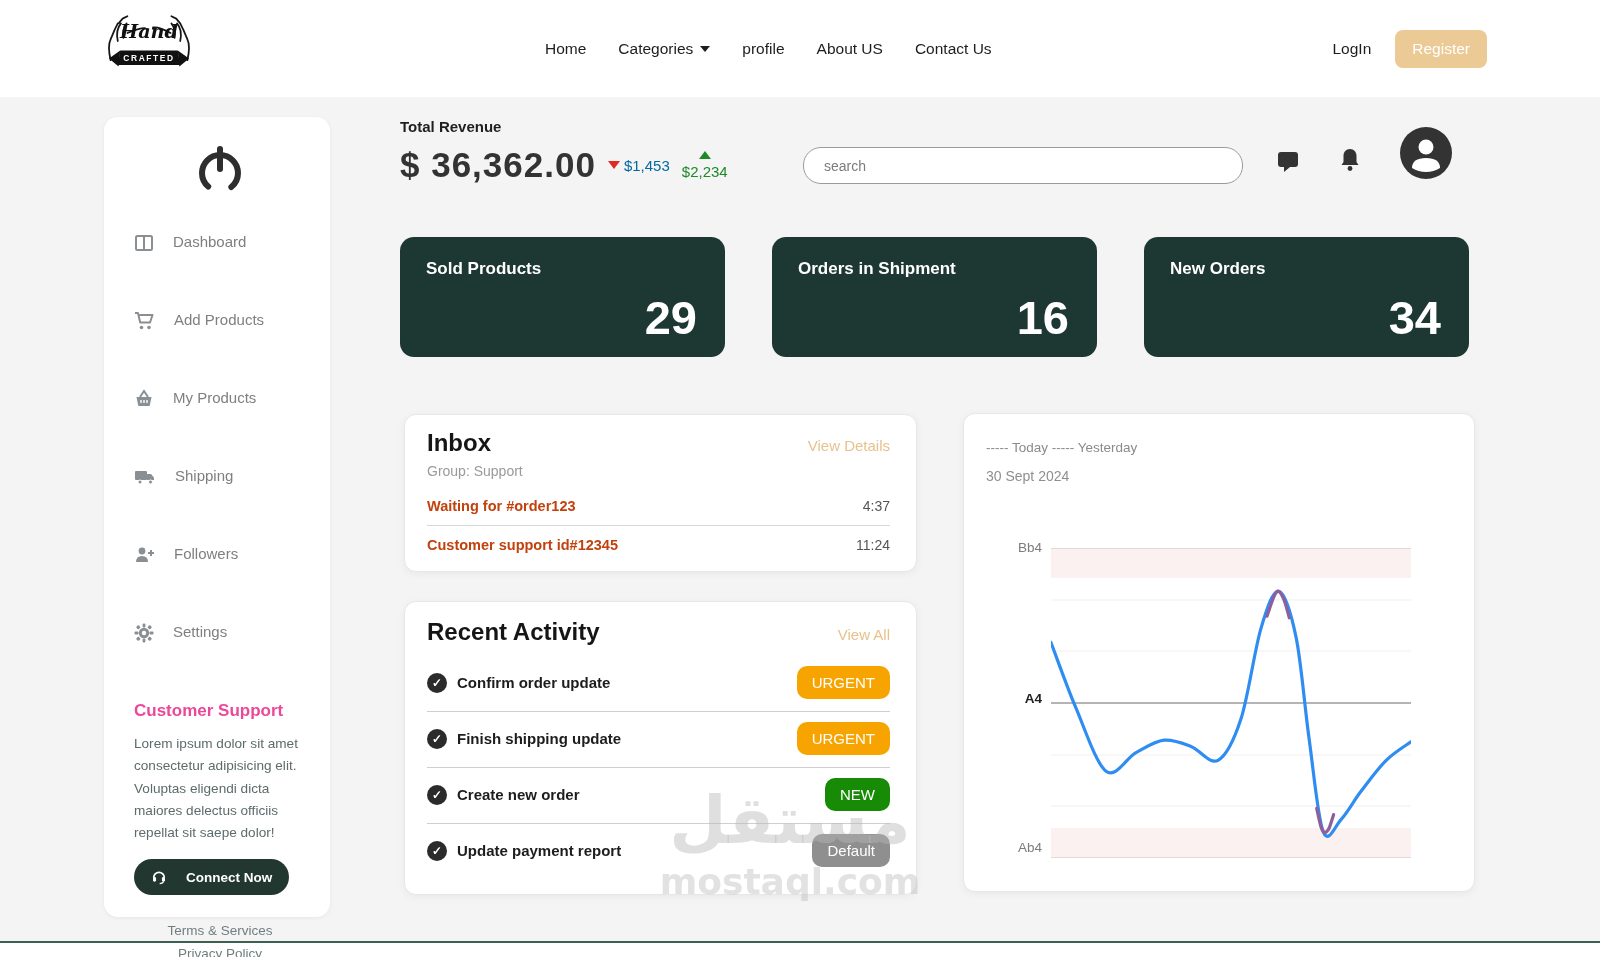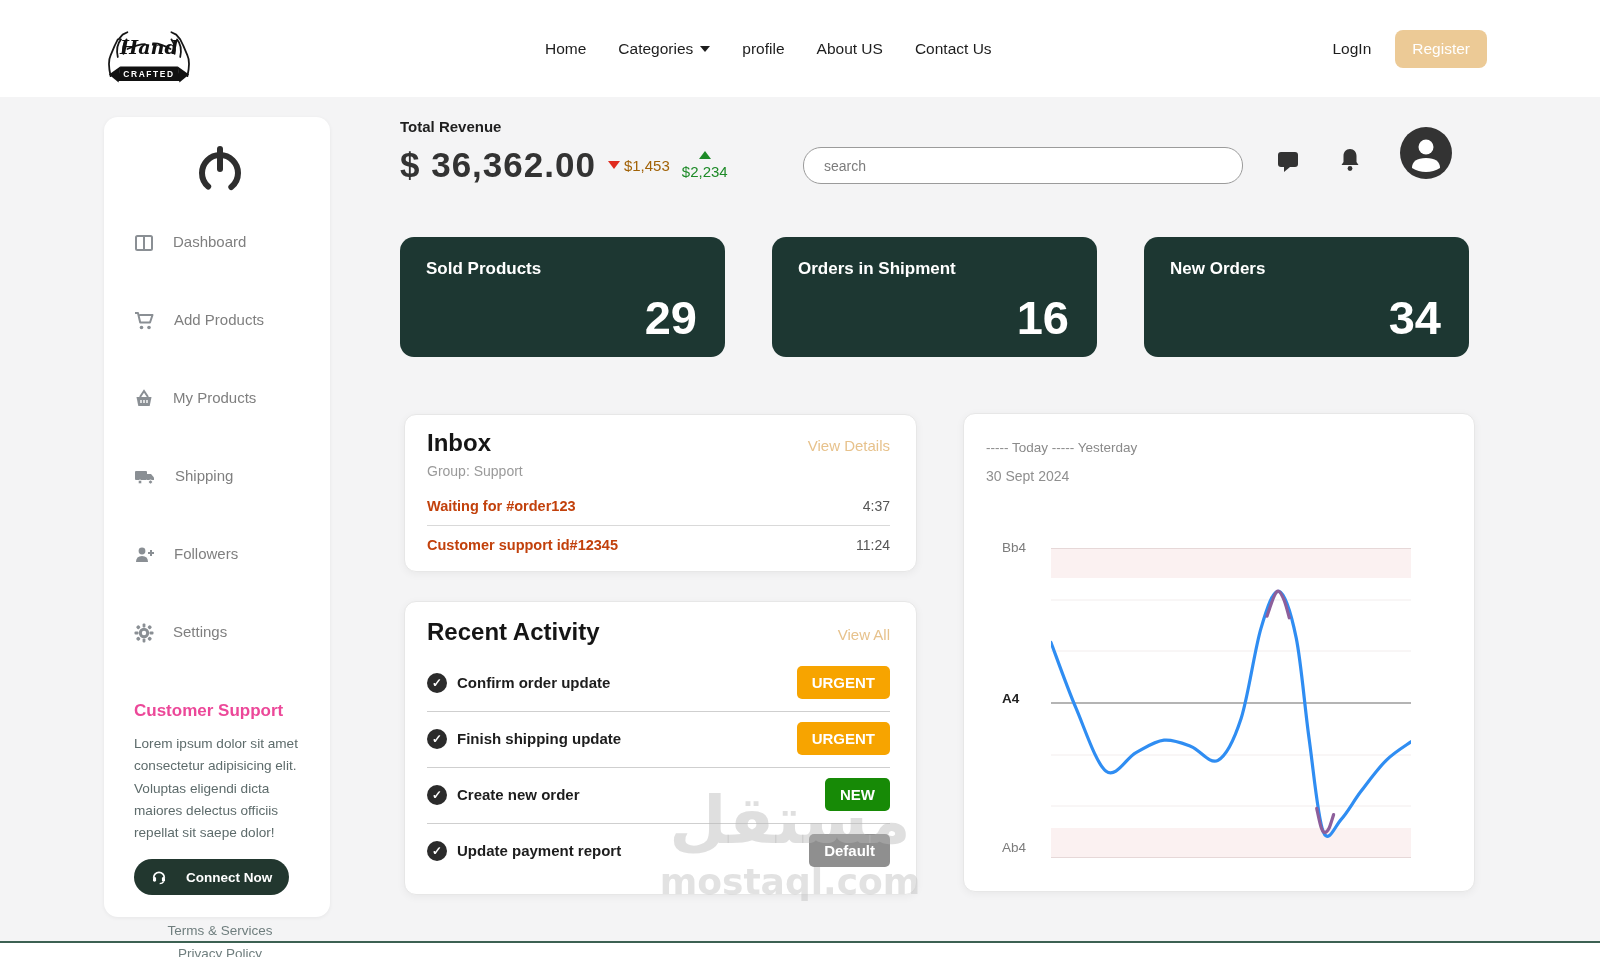--- a/index.html
+++ b/index.html
@@ -1,21 +1,21 @@
 <!DOCTYPE html>
 <html><head>
 <meta charset="utf-8">
 <style>
   * { margin:0; padding:0; box-sizing:border-box; }
   html,body { width:1600px; height:957px; overflow:hidden; }
   body { font-family:"Liberation Sans", sans-serif; background:#f4f4f5; position:relative; }
 
   
   .header { position:absolute; left:0; top:0; width:1600px; height:97px; background:#ffffff; z-index:5; }
-  .logo-box { position:absolute; left:100px; top:16px; width:98px; height:97px; display:flex; align-items:center; justify-content:center; }
+  .logo-box { position:absolute; left:100px; top:0; width:98px; height:97px; display:flex; align-items:center; justify-content:center; }
   .nav { position:absolute; left:545px; top:0; height:97px; display:flex; align-items:center; gap:32px; }
   .nav-item { font-size:15.5px; color:#1d1d1d; cursor:pointer; display:flex; align-items:center; gap:7px; }
   .caret { width:0; height:0; border-left:5px solid transparent; border-right:5px solid transparent; border-top:6px solid #1d1d1d; display:inline-block; }
   .auth { position:absolute; right:113px; top:0; height:97px; display:flex; align-items:center; gap:24px; }
   .login { font-size:15.5px; color:#1d1d1d; cursor:pointer; }
   .register-btn { background:#ecca96; color:#ffffff; font-size:15.5px; border:none; border-radius:8px; padding:10px 17px; cursor:pointer; }
 
   
   .sidebar { position:absolute; left:104px; top:117px; width:226px; height:800px; background:#ffffff; border-radius:14px; box-shadow:0 1px 4px rgba(0,0,0,.06); padding:26px 24px 0 30px; z-index:2; }
   .side-power { display:flex; justify-content:center; margin-bottom:34px; cursor:pointer; }
@@ -26,21 +26,21 @@
   .connect-btn { margin-top:15px; display:inline-flex; align-items:center; gap:19px; background:#22372f; color:#ffffff; font-size:13.5px; font-weight:700; border:none; border-radius:20px; padding:10px 17px; cursor:pointer; }
   .side-links { margin-top:24px; text-align:center; }
   .side-link { font-size:13.5px; color:#6f7e7e; line-height:23px; cursor:pointer; }
 
   
   .revenue { position:absolute; left:400px; top:118px; }
   .rev-label { font-size:15px; font-weight:700; color:#1f1f1f; }
   .rev-row { display:flex; align-items:center; gap:12px; margin-top:10px; }
   .rev-amount { font-size:35px; font-weight:800; color:#333333; letter-spacing:1px; }
   .delta { font-size:15px; display:flex; align-items:center; gap:4px; }
-  .delta-down { color:#a16207;justify-content:flex-end; }
+  .delta-down { color:#0369a1;justify-content:flex-end; }
   .delta-up { color:#1d8a27;flex-direction:column; }
   .tri-down { width:0; height:0; border-left:6px solid transparent; border-right:6px solid transparent; border-top:8px solid #e02b1f; }
   .tri-up { width:0; height:0; border-left:6px solid transparent; border-right:6px solid transparent; border-bottom:8px solid #1d8a27; }
 
   
   .search-input { position:absolute; left:803px; top:147px; width:440px; height:37px; border:1px solid #9b9b9b; border-radius:18px; padding:0 20px; font-size:14px; color:#333; background:#fff; outline:none; }
   .search-input::placeholder { color:#7c7c7c; }
   .icon-btn { position:absolute; cursor:pointer; }
 
   
@@ -63,29 +63,29 @@
   .inbox-msg { font-size:14.5px; font-weight:700; color:#c2410c; }
   .inbox-time { font-size:14px; color:#555; }
 
   
   .activity-card { left:404px; top:601px; width:513px; height:294px; padding:16px 26px 0 22px; }
   .act-row { display:flex; justify-content:space-between; align-items:center; padding:10px 0 12px; border-bottom:1px solid #cfcfcf; }
   .act-row:last-child { border-bottom:none; }
   .act-left { display:flex; align-items:center; gap:10px; }
   .check-circle { width:20px; height:20px; border-radius:50%; background:#2b2b2b; color:#fff; font-size:12px; font-weight:700; display:flex; align-items:center; justify-content:center; }
   .act-text { font-size:15px; font-weight:700; color:#1d1d1d; }
-  .badge { color:#ffffff; font-size:15px; font-weight:700; border-radius:5px; padding:8px 15px;margin-left:40px; }
+  .badge { color:#ffffff; font-size:15px; font-weight:400; border-radius:10px; padding:8px 15px;margin-left:40px; }
 
   
   .analysis-card { left:963px; top:413px; width:512px; height:479px; padding:26px 24px 0 22px; }
   .ba-title { font-size:26px; font-weight:800; color:#181818; }
   .ba-legend { font-size:13.5px; color:#8a8a8a; }
   .ba-date { font-size:14px; color:#8f8f8f; margin-top:13px; }
   .plot-wrap { position:absolute; left:87px; top:134px; width:360px; height:312px; }
-  .ytick { position:absolute; width:40px; text-align:left; font-size:13.5px; color:#7c7c7c; }
+  .ytick { position:absolute; width:40px; text-align:right; font-size:13.5px; color:#7c7c7c; }
   .ytick.strong { color:#222; font-weight:700; }
 
   
   .watermark { position:absolute; left:640px; top:782px; width:300px; text-align:center; z-index:9; pointer-events:none; font-family:"DejaVu Sans", sans-serif; }
   .wm-ar { font-size:66px; font-weight:800; color:rgba(185,185,185,.45); }
   .wm-en { font-size:36px; font-weight:700; color:rgba(190,190,190,.45); margin-top:2px; }
   .footer { position:absolute; left:0; top:941px; width:1600px; height:16px; background:#ffffff; border-top:2px solid #3c6152; }
 </style>
 </head>
 <body>

